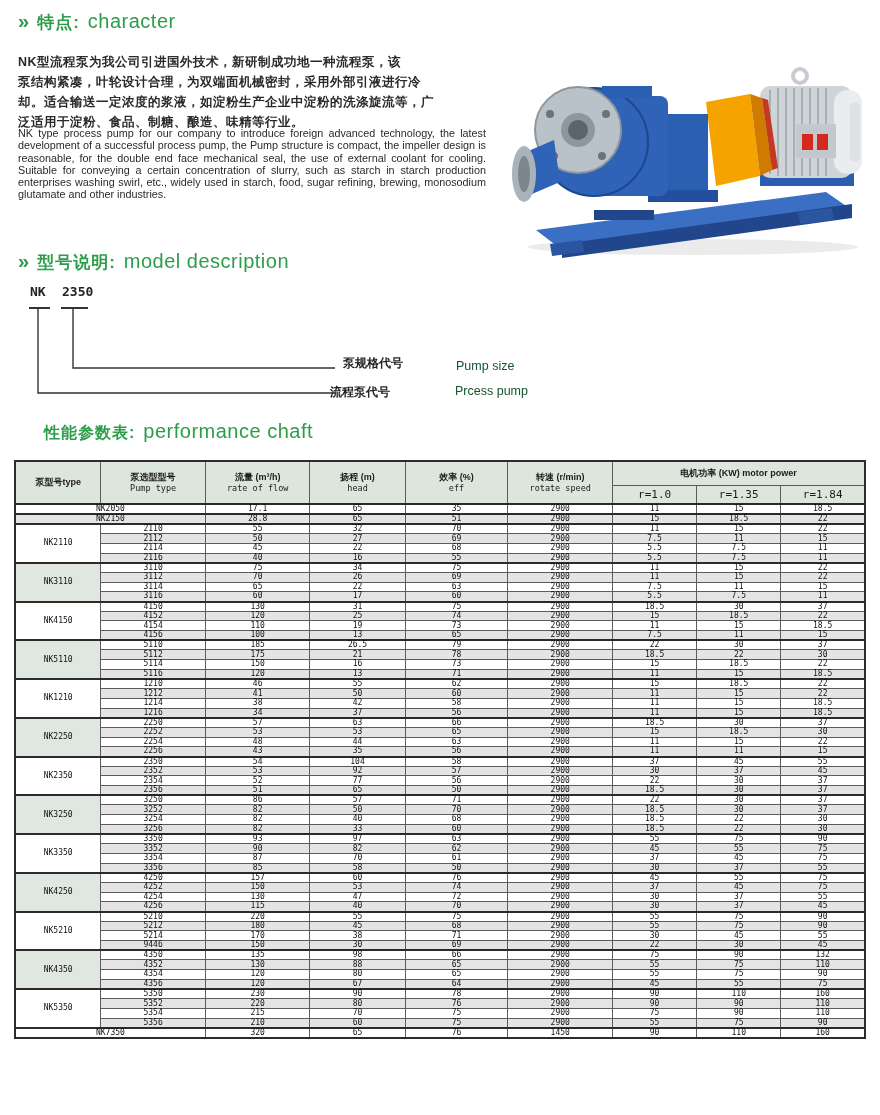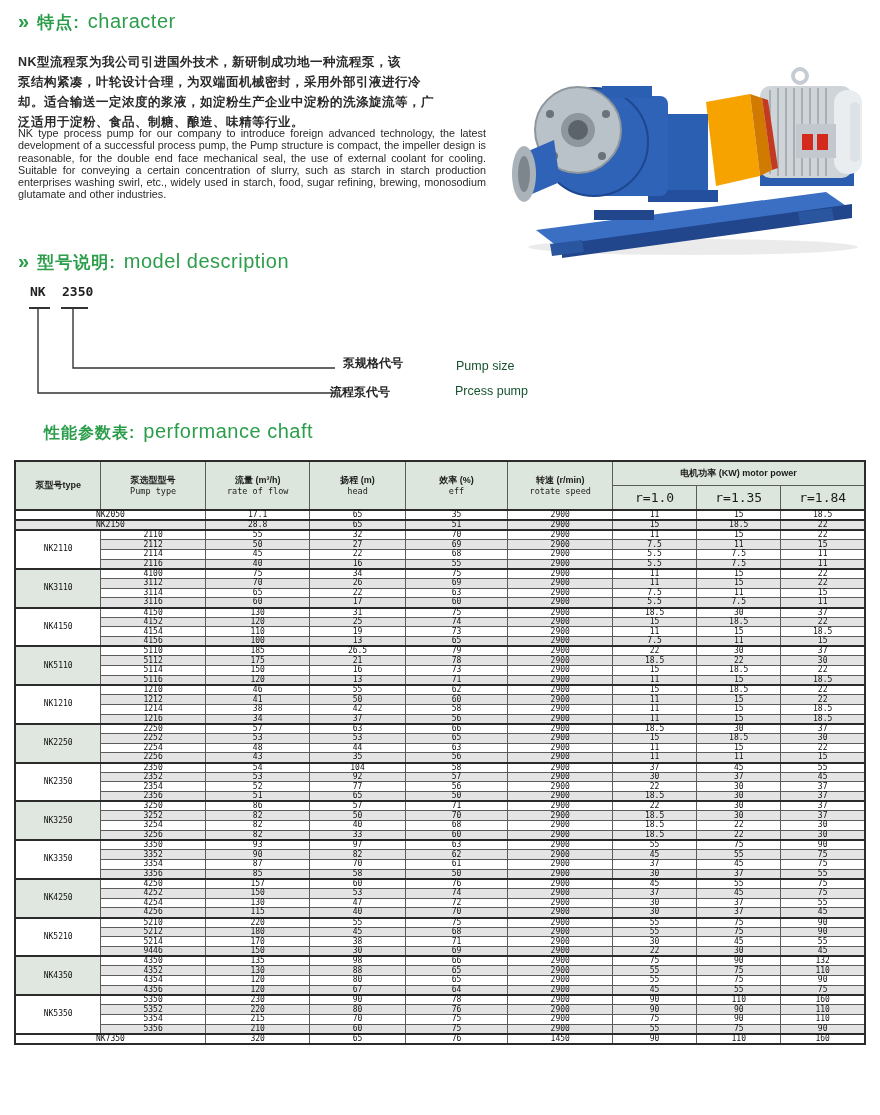--- a/index.html
+++ b/index.html
@@ -46,21 +46,21 @@
   #diag-en-2 { left:455px; top:384px; }
 
   
   .perf-wrap { position:absolute; left:14px; top:460px; width:852px; }
   table.perf { width:100%; border-collapse:collapse; table-layout:fixed;
     font-family:"DejaVu Sans Mono", monospace; }
   table.perf th, table.perf td { border:1px solid #5c5c5c; text-align:center; vertical-align:middle; padding:0; }
   table.perf { border:2px solid #2b2b2b; }
   table.perf thead th { background:#dce6dc; font-weight:normal; color:#1c1c1c; }
   table.perf thead tr:first-child th { height:24px; }
-  table.perf thead tr:last-child th { height:25px; font-size:13px; }
+  table.perf thead tr:last-child th { height:19px; font-size:11px; }
   .hline { display:block; line-height:1.25; }
   .h-zh { font-size:9px; font-family:"Liberation Sans", sans-serif; font-weight:bold; }
   .h-en { font-size:8.5px; }
   table.perf tbody td { height:9.7px; font-size:8px; line-height:1; color:#111; }
   tr.even td { background:#ffffff; }
   tr.odd td { background:#e3e4e3; }
   td.c-group { font-size:8px; }
   td.g-even { background:#ffffff !important; }
   td.g-odd { background:#e0e6e0 !important; }
   tr.thick-top td { border-top:2px solid #2b2b2b; }
@@ -283,21 +283,21 @@
             <td>40</td>
             <td>16</td>
             <td>55</td>
             <td>2900</td>
             <td>5.5</td>
             <td>7.5</td>
             <td>11</td>
           </tr>
           <tr class="even thick-top">
             <td class="c-group g-odd" rowspan="4">NK3110</td>
-            <td>4100</td>
+            <td>3110</td>
             <td>75</td>
             <td>34</td>
             <td>75</td>
             <td>2900</td>
             <td>11</td>
             <td>15</td>
             <td>22</td>
           </tr>
           <tr class="odd">
             <td>3112</td>

